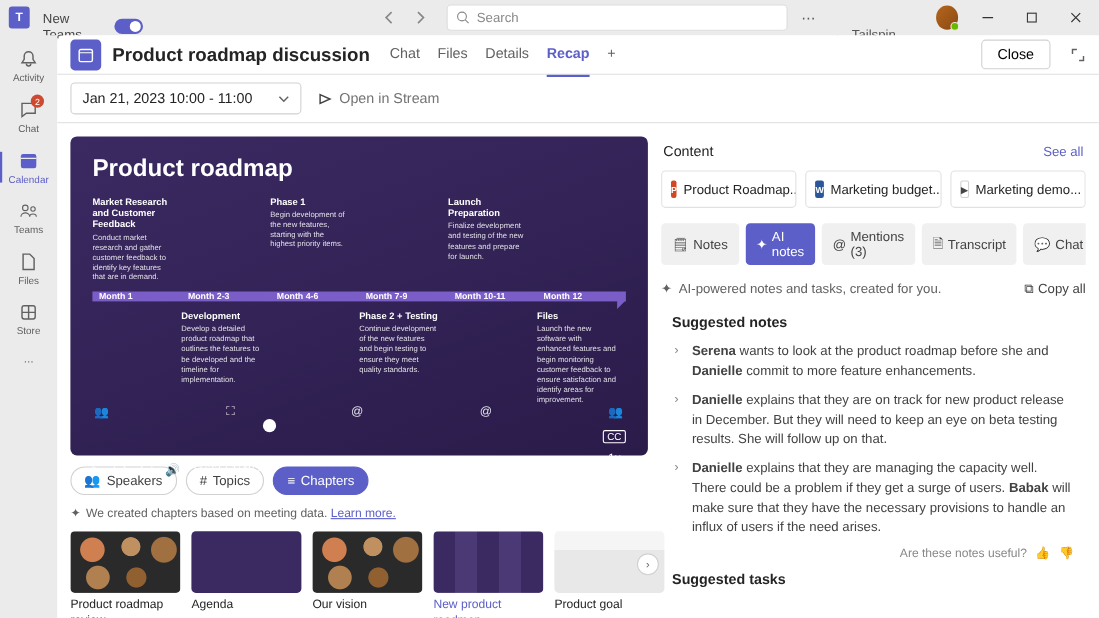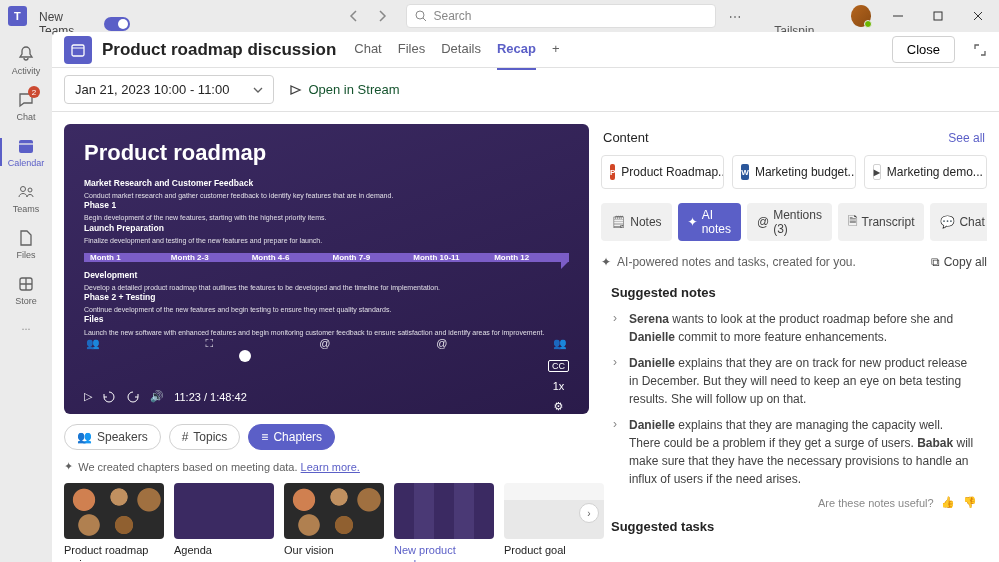--- a/index.html
+++ b/index.html
@@ -34,30 +34,30 @@
 .cal-icon { width:28px; height:28px; background:#5b5fc7; border-radius:4px; display:flex;align-items:center;justify-content:center;color:#fff; }
 .header h1 { font-size:17px; font-weight:700; }
 .tabs { display:flex; gap:16px; margin-left:8px; font-size:13px; color:#616161; }
 .tab { cursor:pointer; padding:12px 0; }
 .tab.active { color:#5b5fc7; font-weight:600; border-bottom:2px solid #5b5fc7; }
 .close-btn { margin-left:auto; border:1px solid #d1d1d1; background:#fff; padding:5px 14px; border-radius:4px; font-size:13px; }
 .expand-icon { margin-left:8px; color:#616161; }
 
 .subheader { height:44px; display:flex; align-items:center; padding:0 12px; gap:14px; border-bottom:1px solid #e1e1e1; }
 .date-picker { border:1px solid #d1d1d1; border-radius:4px; padding:6px 10px; display:flex; align-items:center; gap:24px; font-size:13px; }
-.open-stream { display:flex; align-items:center; gap:6px; font-size:13px; color:#14532d; }
+.open-stream { display:flex; align-items:center; gap:6px; font-size:13px; color:#737373; }
 
 .body { flex:1; display:flex; gap:12px; padding:12px; overflow:hidden; }
 .left-col { width:525px; display:flex; flex-direction:column; gap:10px; }
 .right-col { flex:1; display:flex; flex-direction:column; overflow:hidden; }
 
 
 .video { background: linear-gradient(160deg, #3b2a62 0%, #2a1b4a 100%); border-radius:6px; height:290px; padding:16px 20px 6px; color:#fff; position:relative; display:flex; flex-direction:column; }
 .video-title { font-size:22px; font-weight:700; margin-bottom:12px; }
-.roadmap-row { display:flex; gap:0; font-size:8px;flex-direction:column; }
+.roadmap-row { display:flex; gap:0; font-size:8px; }
 .roadmap-col { flex:1; padding-right:8px; }
 .rm-head { font-size:8.5px; font-weight:700; margin-bottom:3px; line-height:1.2; }
 .rm-desc { font-size:7px; line-height:1.3; opacity:.85; }
 .timeline-bar { background:#7b5dc7; height:16px; margin:8px 0; display:flex; align-items:center; font-size:8px; font-weight:600; position:relative; }
 .timeline-bar::after { content:""; position:absolute; right:-8px; top:0; border:8px solid transparent; border-left-color:#7b5dc7; }
 .month { flex:1; padding-left:6px; }
 .scrubber { margin-top:auto; height:4px; background:rgba(255,255,255,.3); border-radius:2px; position:relative; margin-bottom:6px; }
 .scrubber-dot { position:absolute; left:32%; top:-4px; width:12px; height:12px; background:#fff; border-radius:50%; }
 .scrubber::before { content:""; position:absolute; left:0; width:32%; height:100%; background:#fff; border-radius:2px; }
 .overlay-icons { display:flex; justify-content:space-between; padding:0 2px; margin-bottom:4px; opacity:.85; font-size:11px; }

